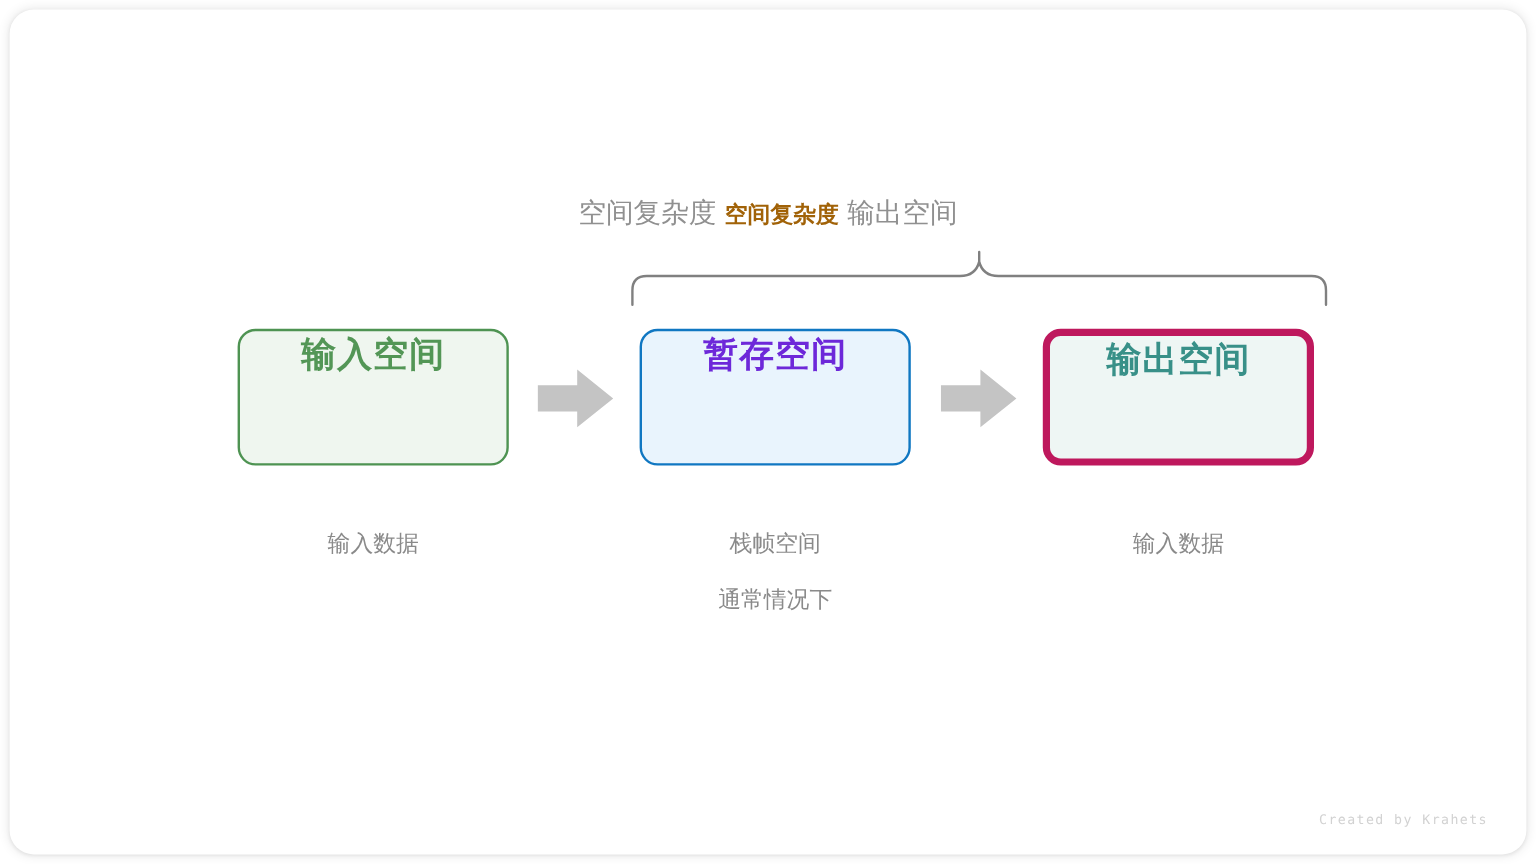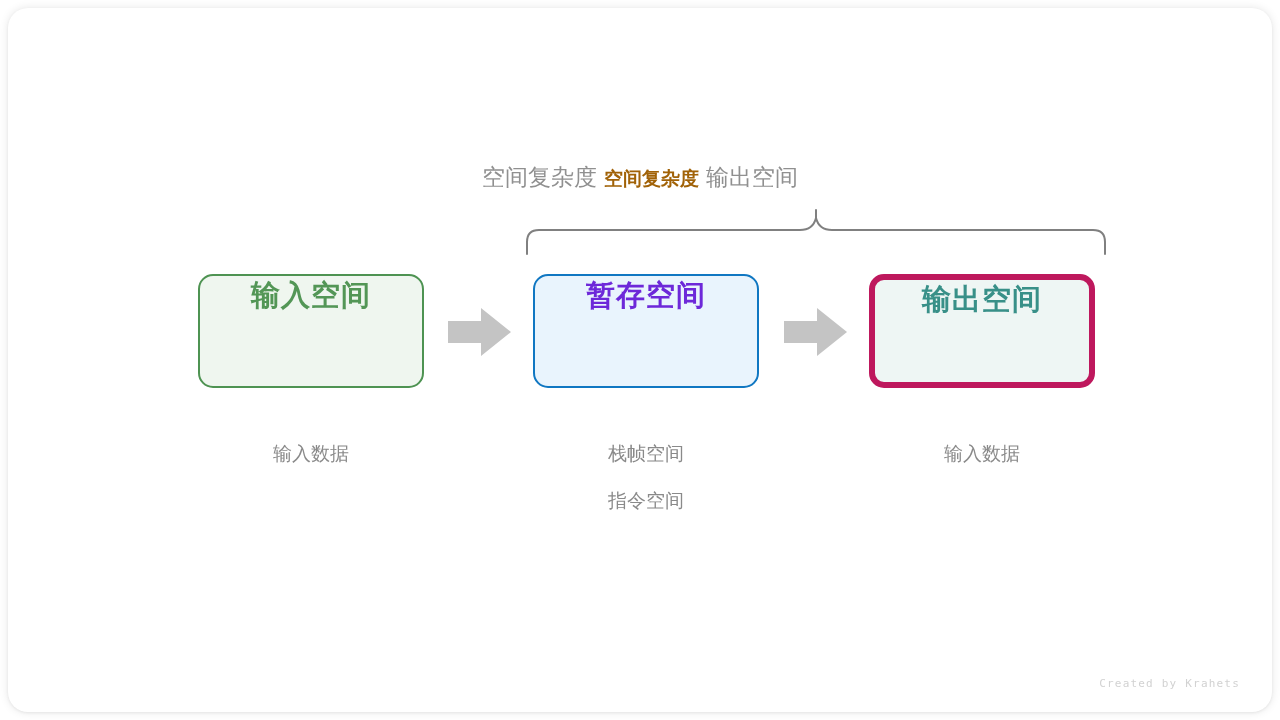--- a/index.html
+++ b/index.html
@@ -168,21 +168,21 @@
     <svg width="64" height="50" viewBox="0 0 64 50">
       <path d="M 0 14 L 33 14 L 33 1 L 63 25 L 33 49 L 33 36 L 0 36 Z" fill="#c4c4c4"></path>
     </svg>
   </div>
 
   <div class="box-caption" id="caption-input">
     <div>输入数据</div>
   </div>
   <div class="box-caption" id="caption-temp">
     <div>栈帧空间</div>
-    <div>指令空间</div>
+    <div>通常情况下</div>
   </div>
   <div class="box-caption" id="caption-output">
     <div>输入数据</div>
   </div>
 
   <div id="watermark">Created by Krahets</div>
 
 </div>
 
 </body></html>

